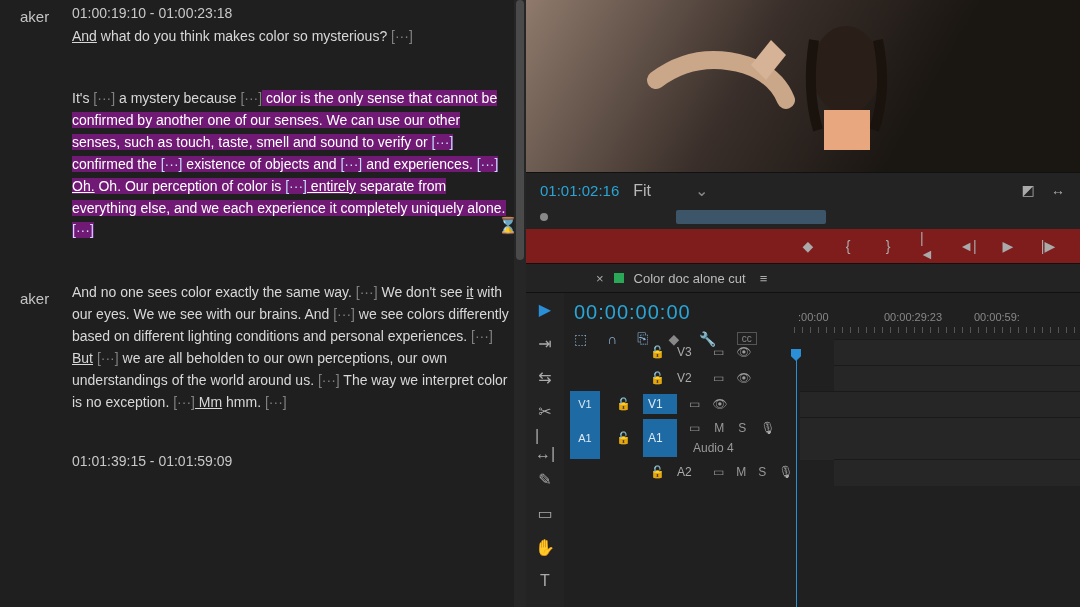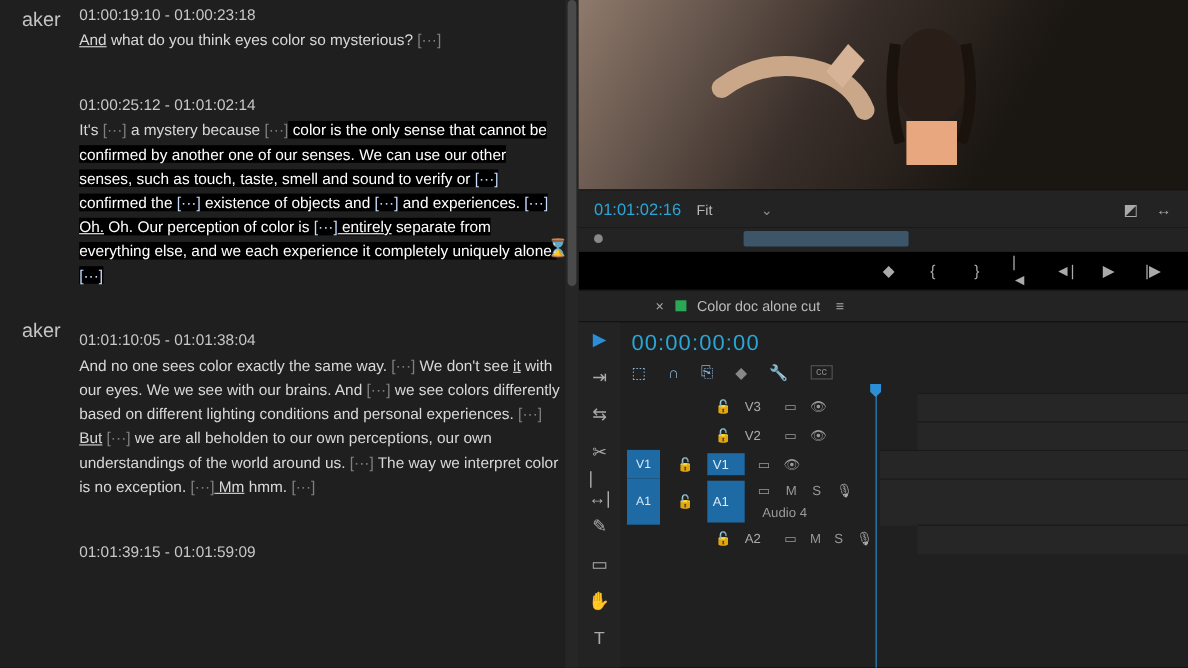--- a/index.html
+++ b/index.html
@@ -1,37 +1,37 @@
 <!DOCTYPE html>
 <html><head>
 <meta charset="utf-8">
 <style>
   html,body{margin:0;padding:0;background:#1a1a1a;color:#d8d8d8;font-family:"Segoe UI",Arial,sans-serif;font-size:14px;width:1080px;height:607px;overflow:hidden}
   .app{display:flex;height:607px}
   
   .left{width:548px;background:#1f1f1f;position:relative;display:flex}
-  .speaker-col{width:62px;color:#c4c4c4;font-size:18px}
+  .speaker-col{width:62px;color:#c4c4c4;font-size:15px}
   .speaker-col .sp{position:absolute;left:20px}
   .text-col{flex:1;padding:5px 14px 22px 10px;overflow:hidden}
   .seg{margin-bottom:40px}
   .tc{color:#c8c8c8;margin-bottom:4px}
   .body{color:#d8d8d8;line-height:22px}
   .br{color:#808080}
   .u{text-decoration:underline}
-  .hl{background:#000000;color:#fff;padding:0 0}
+  .hl{background:#701a75;color:#fff;padding:0 0}
   .scroll{position:absolute;right:0;top:0;bottom:0;width:12px;background:#262626}
   .thumb{position:absolute;right:2px;top:0;width:8px;height:260px;background:#4a4a4a;border-radius:4px}
   .cursor-wait{position:absolute;left:498px;top:216px;font-size:16px;color:#ccc}
   
-  .right{flex:1;display:flex;flex-direction:column;background:#000000}
+  .right{flex:1;display:flex;flex-direction:column;background:#7f1d1d}
   .monitor{height:172px;position:relative;background:linear-gradient(120deg,#8f7a6c 0%,#3a2f2a 40%,#1a1612 70%);overflow:hidden}
   .monitor svg{position:absolute;left:110px;top:10px}
   .mon-bar{height:34px;display:flex;align-items:center;padding:0 14px;background:#232323;border-top:1px solid #111;gap:14px}
   .mon-tc{color:#29a5d6;font-size:15px}
-  .fit{display:flex;align-items:flex-end;color:#b8b8b8;gap:44px;font-size:13px}
+  .fit{display:flex;align-items:flex-end;color:#b8b8b8;gap:44px;font-size:16px}
   .fit .chev{color:#888}
   .spacer{flex:1}
   .ico{width:16px;height:16px;display:inline-flex;align-items:center;justify-content:center;color:#aaa}
   .ruler{height:22px;background:#232323;position:relative}
   .ruler .in{position:absolute;left:150px;top:3px;width:150px;height:14px;background:#3d5568;border-radius:2px}
   .ruler .dot{position:absolute;left:14px;top:6px;width:8px;height:8px;border-radius:50%;background:#888}
   .transport{height:34px;display:flex;align-items:center;justify-content:flex-end;gap:24px;padding:0 24px;border-bottom:1px solid #111}
   .transport .lefticons{margin-right:auto;display:flex;gap:24px;padding-left:250px}
   
   .seq-head{height:28px;display:flex;align-items:center;background:#232323;padding-left:70px;gap:10px;font-size:13px;color:#bbb;border-bottom:1px solid #111}
@@ -74,35 +74,33 @@
 
   <div class="left">
     <div class="speaker-col">
       <div class="sp" style="top:8px">aker</div>
       <div class="sp" style="top:290px">aker</div>
     </div>
     <div class="text-col">
 
       <div class="seg">
         <div class="tc">01:00:19:10 - 01:00:23:18</div>
-        <div class="body"><span class="u">And</span><span> what do you think eyes color so mysterious? </span><span class="br">[···]</span></div>
-      </div>
-
-      <div class="seg">
-        <div class="tc">01:00:25:12 - 01:01:02:14</div>
+        <div class="body"><span class="u">And</span><span> what do you think makes color so mysterious? </span><span class="br">[···]</span></div>
+      </div>
+
+      <div class="seg">
         <div class="body">
           <span>It's </span><span class="br">[···]</span><span> a mystery because </span><span class="br">[···]</span><span class="hl"><span> color is the only sense that cannot be confirmed by another one of our senses. We can use our other senses, such as touch, taste, smell and sound to verify or </span><span class="br" style="color:#c7dcff">[···]</span><span> confirmed the </span><span class="br" style="color:#c7dcff">[···]</span><span> existence of objects and </span><span class="br" style="color:#c7dcff">[···]</span><span> and experiences. </span><span class="br" style="color:#c7dcff">[···]</span><span class="u"> Oh.</span><span> Oh. Our perception of color is </span><span class="br" style="color:#c7dcff">[···]</span><span class="u"> entirely</span><span> separate from everything else, and we each experience it completely uniquely alone. </span><span class="br" style="color:#c7dcff">[···]</span></span>
         </div>
       </div>
 
       <div class="seg">
       </div>
 
       <div class="seg">
-        <div class="tc">01:01:10:05 - 01:01:38:04</div>
         <div class="body">
           <span>And no one sees color exactly the same way. </span><span class="br">[···]</span><span> We don't see </span><span class="u">it</span><span> with our eyes. We we see with our brains. And </span><span class="br">[···]</span><span> we see colors differently based on different lighting conditions and personal experiences. </span><span class="br">[···]</span><span class="u"> But</span><span class="br"> [···]</span><span> we are all beholden to our own perceptions, our own understandings of the world around us. </span><span class="br">[···]</span><span> The way we interpret color is no exception. </span><span class="br">[···]</span><span class="u"> Mm</span><span> hmm. </span><span class="br">[···]</span>
         </div>
       </div>
 
       <div class="seg">
         <div class="tc">01:01:39:15 - 01:01:59:09</div>
 
       </div>
     </div>
@@ -175,20 +173,26 @@
             <span>⬚</span>
             <span>∩</span>
             <span>⎘</span>
             <span class="g">◆</span>
             <span class="g">🔧</span>
             <span class="g" style="border:1px solid #555;padding:0 4px;font-size:10px">cc</span>
           </div>
         </div>
 
         <div style="position:relative">
+          <div class="tl-ruler">
+            <span style="left:4px">:00:00</span>
+            <span style="left:90px">00:00:29:23</span>
+            <span style="left:180px">00:00:59:</span>
+            <div class="ticks"></div>
+          </div>
           <div class="play-head"></div>
           <div class="play-line"></div>
 
           <div class="tracks">
             <div class="trk">
               <div class="hdr">
                   <div class="srcgap"></div>
                   <span class="lock">🔓</span>
                   <span class="name">V3</span>
                   <span class="tog">▭</span>

